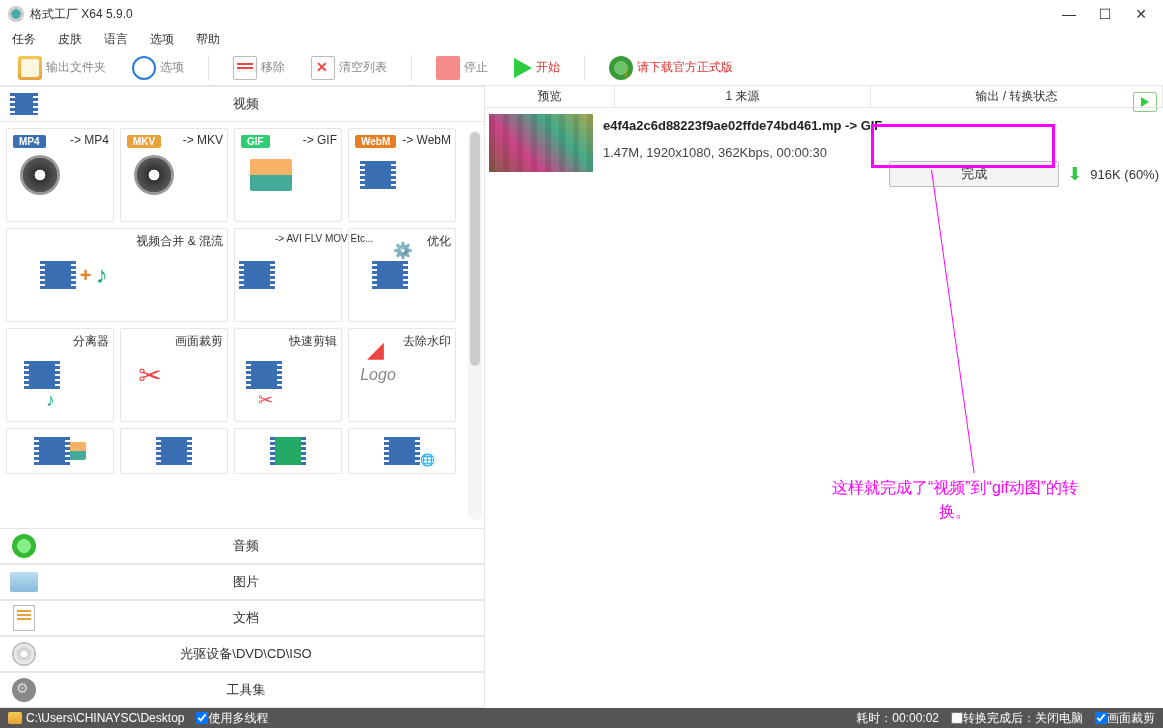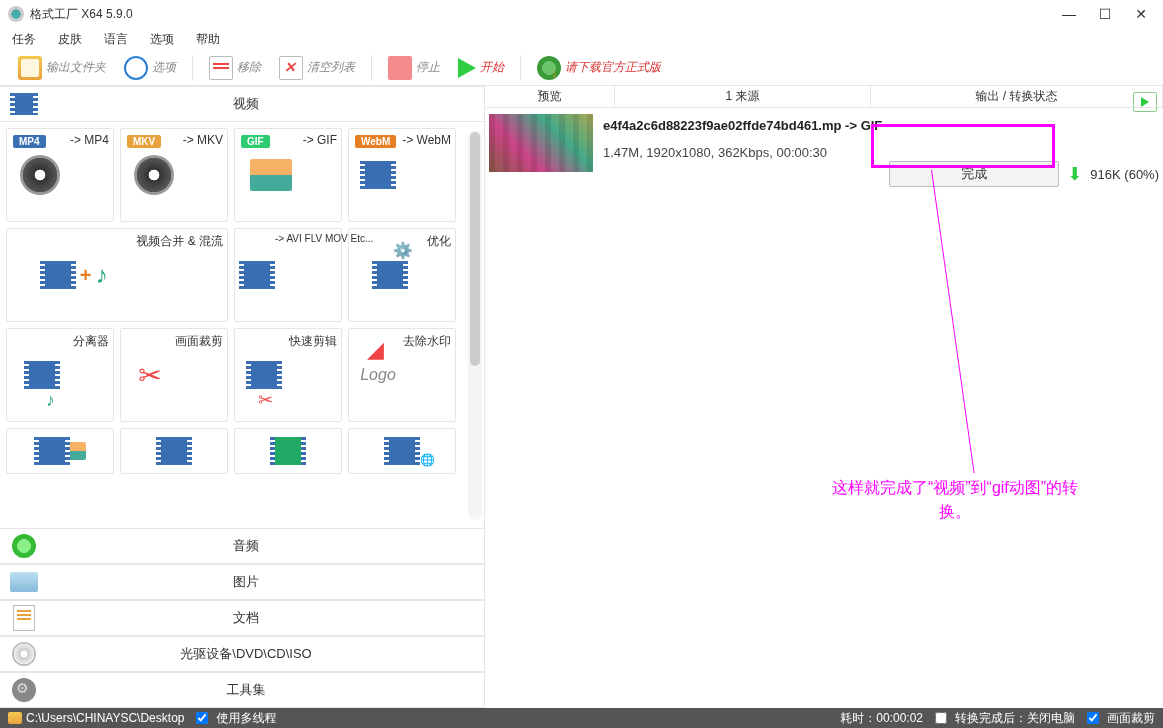--- a/index.html
+++ b/index.html
@@ -10,21 +10,21 @@
 .titlebar .app-icon { width: 16px; height: 16px; background: radial-gradient(circle, #4aa 40%, #ccc 42%); border-radius: 50%; margin-right: 6px; }
 .titlebar .title { color: #333; }
 .win-controls { position: absolute; right: 4px; top: 0; display: flex; }
 .win-controls span { width: 36px; height: 28px; display: inline-flex; align-items: center; justify-content: center; font-size: 14px; color: #333; }
 
 
 .menubar { height: 22px; display: flex; align-items: center; padding-left: 12px; gap: 22px; background: #fff; text-align: center; }
 .menubar span { color: #333; }
 
 
-.toolbar { height: 36px; display: flex; align-items: center; padding: 0 12px; gap: 6px; border-bottom: 1px solid #e5e5e5; font-style: italic; }
+.toolbar { height: 36px; display: flex; align-items: center; padding: 0 12px; gap: 14px; border-bottom: 1px solid #e5e5e5; }
 .tb-item { display: flex; align-items: center; gap: 4px; padding: 2px 6px; }
 .tb-item span.lbl { color: #888; }
 .tb-item span.lbl.accent { color: #d33; }
 .tb-sep { width: 1px; height: 26px; background: #e5e5e5; margin: 0 4px; }
 .ico { width: 24px; height: 24px; display: inline-block; }
 .ico-folder { background: linear-gradient(#f5c851,#e9a23b); border-radius: 3px; position: relative; }
 .ico-folder:before { content:""; position:absolute; top:3px; left:3px; right:3px; bottom:3px; background:#fff6e0; border-radius:2px; }
 .ico-gear { border: 2px solid #2b7fd6; border-radius: 50%; }
 .ico-doc { background: #fff; border: 1px solid #bbb; border-radius: 2px; position: relative; }
 .ico-doc:after { content:""; position:absolute; left:3px; right:3px; top:6px; height:2px; background:#e44; box-shadow: 0 4px #e44; }
@@ -94,21 +94,21 @@
 
 
 .annot-box { position:absolute; border:3px solid #f0f; pointer-events:none; }
 .annot-text { position:absolute; color:#f0f; font-size:16px; font-weight: 500; line-height:1.5; }
 .annot-line { position:absolute; border-left:1px solid #f0f; transform-origin: top left; }
 
 
 .statusbar { height:20px; background:#555; color:#fff; display:flex; align-items:center; padding:0 8px; position:absolute; bottom:0; left:0; right:0; font-size:11px;}
 .statusbar .fld{width:14px;height:12px;background:linear-gradient(#f5c851,#e9a23b);border-radius:2px;margin-right:4px;}
 .statusbar .sp{flex:1}
-.statusbar label{display:flex;align-items:center;gap:8px;margin-left:12px;}
+.statusbar label{display:flex;align-items:center;gap:0;margin-left:12px;}
 input[type=checkbox]{width:12px;height:12px;}
 </style>
 </head>
 <body>
 
 <div class="titlebar">
   <span class="app-icon"></span>
   <span class="title">格式工厂 X64 5.9.0</span>
   <div class="win-controls">
     <span>—</span>

